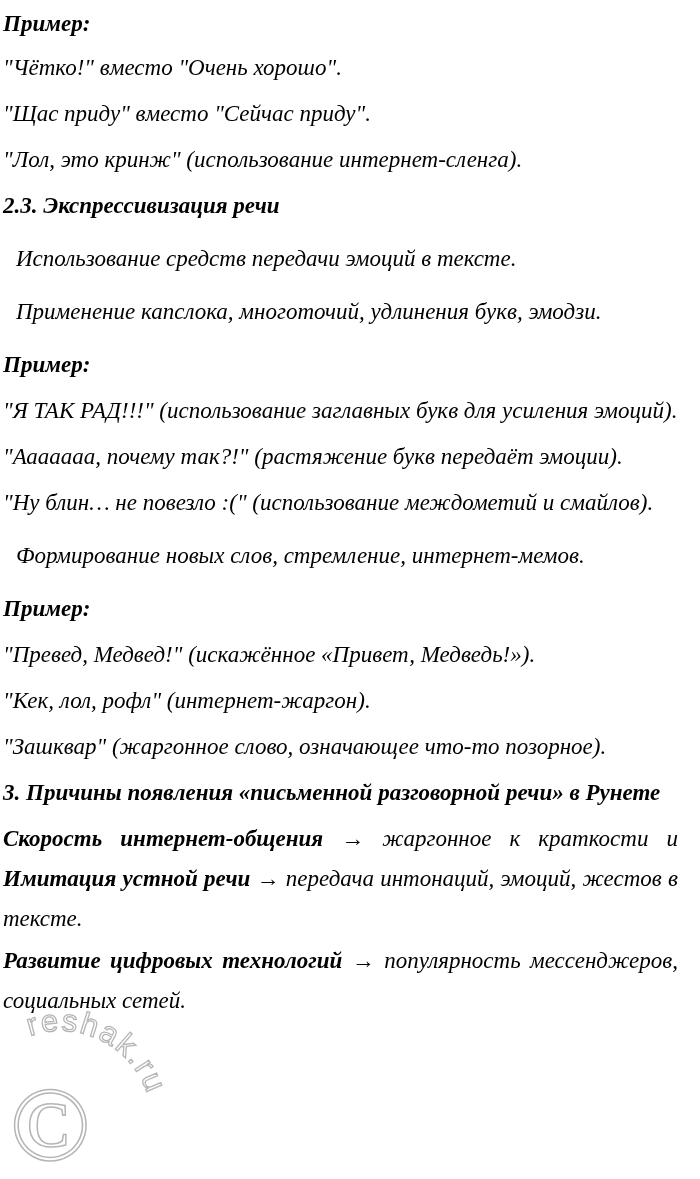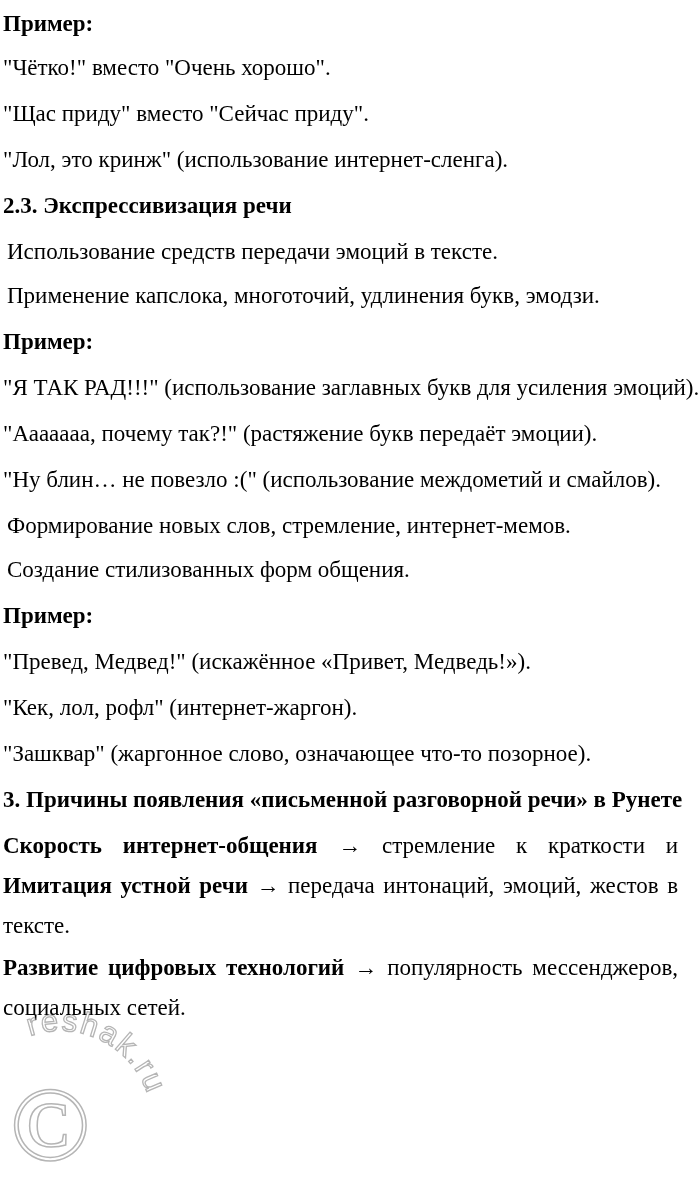--- a/index.html
+++ b/index.html
@@ -10,37 +10,38 @@
     font-family:"Liberation Serif", serif;
     font-size:23px;
     position:relative;
     overflow:hidden;
     box-sizing:border-box;
   }
   .doc {
     position:relative;
     z-index:1;
     padding:4px 22px 0 3px;
+    font-style:italic;
   }
   .hdr-row {
     display:flex;
     justify-content:space-between;
     align-items:baseline;
     line-height:40px;
     margin:0 0 4px 0;
   }
   .bold { font-weight:bold; }
   .heading {
     font-weight:bold;
     line-height:40px;
     margin:6px 0 6px 0;
     white-space:nowrap;
   }
   p.para {
-    margin:4px;
+    margin:13px;
     line-height:40px;
     white-space:nowrap;
   }
   p.ex {
     margin:0 0 6px 0;
     line-height:40px;
     white-space:nowrap;
   }
   p.jline {
     margin:0;
@@ -92,31 +93,30 @@
   <p class="para">Применение капслока, многоточий, удлинения букв, эмодзи.</p>
 
   <div class="heading">Пример:</div>
 
   <p class="ex">"Я ТАК РАД!!!" (использование заглавных букв для усиления эмоций).</p>
   <p class="ex">"Ааааааа, почему так?!" (растяжение букв передаёт эмоции).</p>
   <p class="ex">"Ну блин… не повезло :(" (использование междометий и смайлов).</p>
 
 
   <p class="para">Формирование новых слов, стремление, интернет-мемов.</p>
-  <p class="para">Создание стилизованных форм общения.</p>
 
   <div class="heading">Пример:</div>
 
   <p class="ex">"Превед, Медвед!" (искажённое «Привет, Медведь!»).</p>
   <p class="ex">"Кек, лол, рофл" (интернет-жаргон).</p>
   <p class="ex">"Зашквар" (жаргонное слово, означающее что-то позорное).</p>
 
   <div class="heading">3. Причины появления «письменной разговорной речи» в Рунете</div>
 
-  <p class="jline"><span class="bold">Скорость интернет-общения</span> <span>→</span> <span>стремление к краткости и</span></p>
+  <p class="jline"><span class="bold">Скорость интернет-общения</span> <span>→</span> <span>жаргонное к краткости и</span></p>
 
   <p class="jline"><span class="bold">Имитация устной речи</span> <span>→</span> <span>передача интонаций, эмоций, жестов в</span></p>
   <p class="cline2">тексте.</p>
 
   <p class="jline"><span class="bold">Развитие цифровых технологий</span> <span>→</span> <span>популярность мессенджеров,</span></p>
   <p class="cline2">социальных сетей.</p>
 
 </div>
 
 </body></html>

